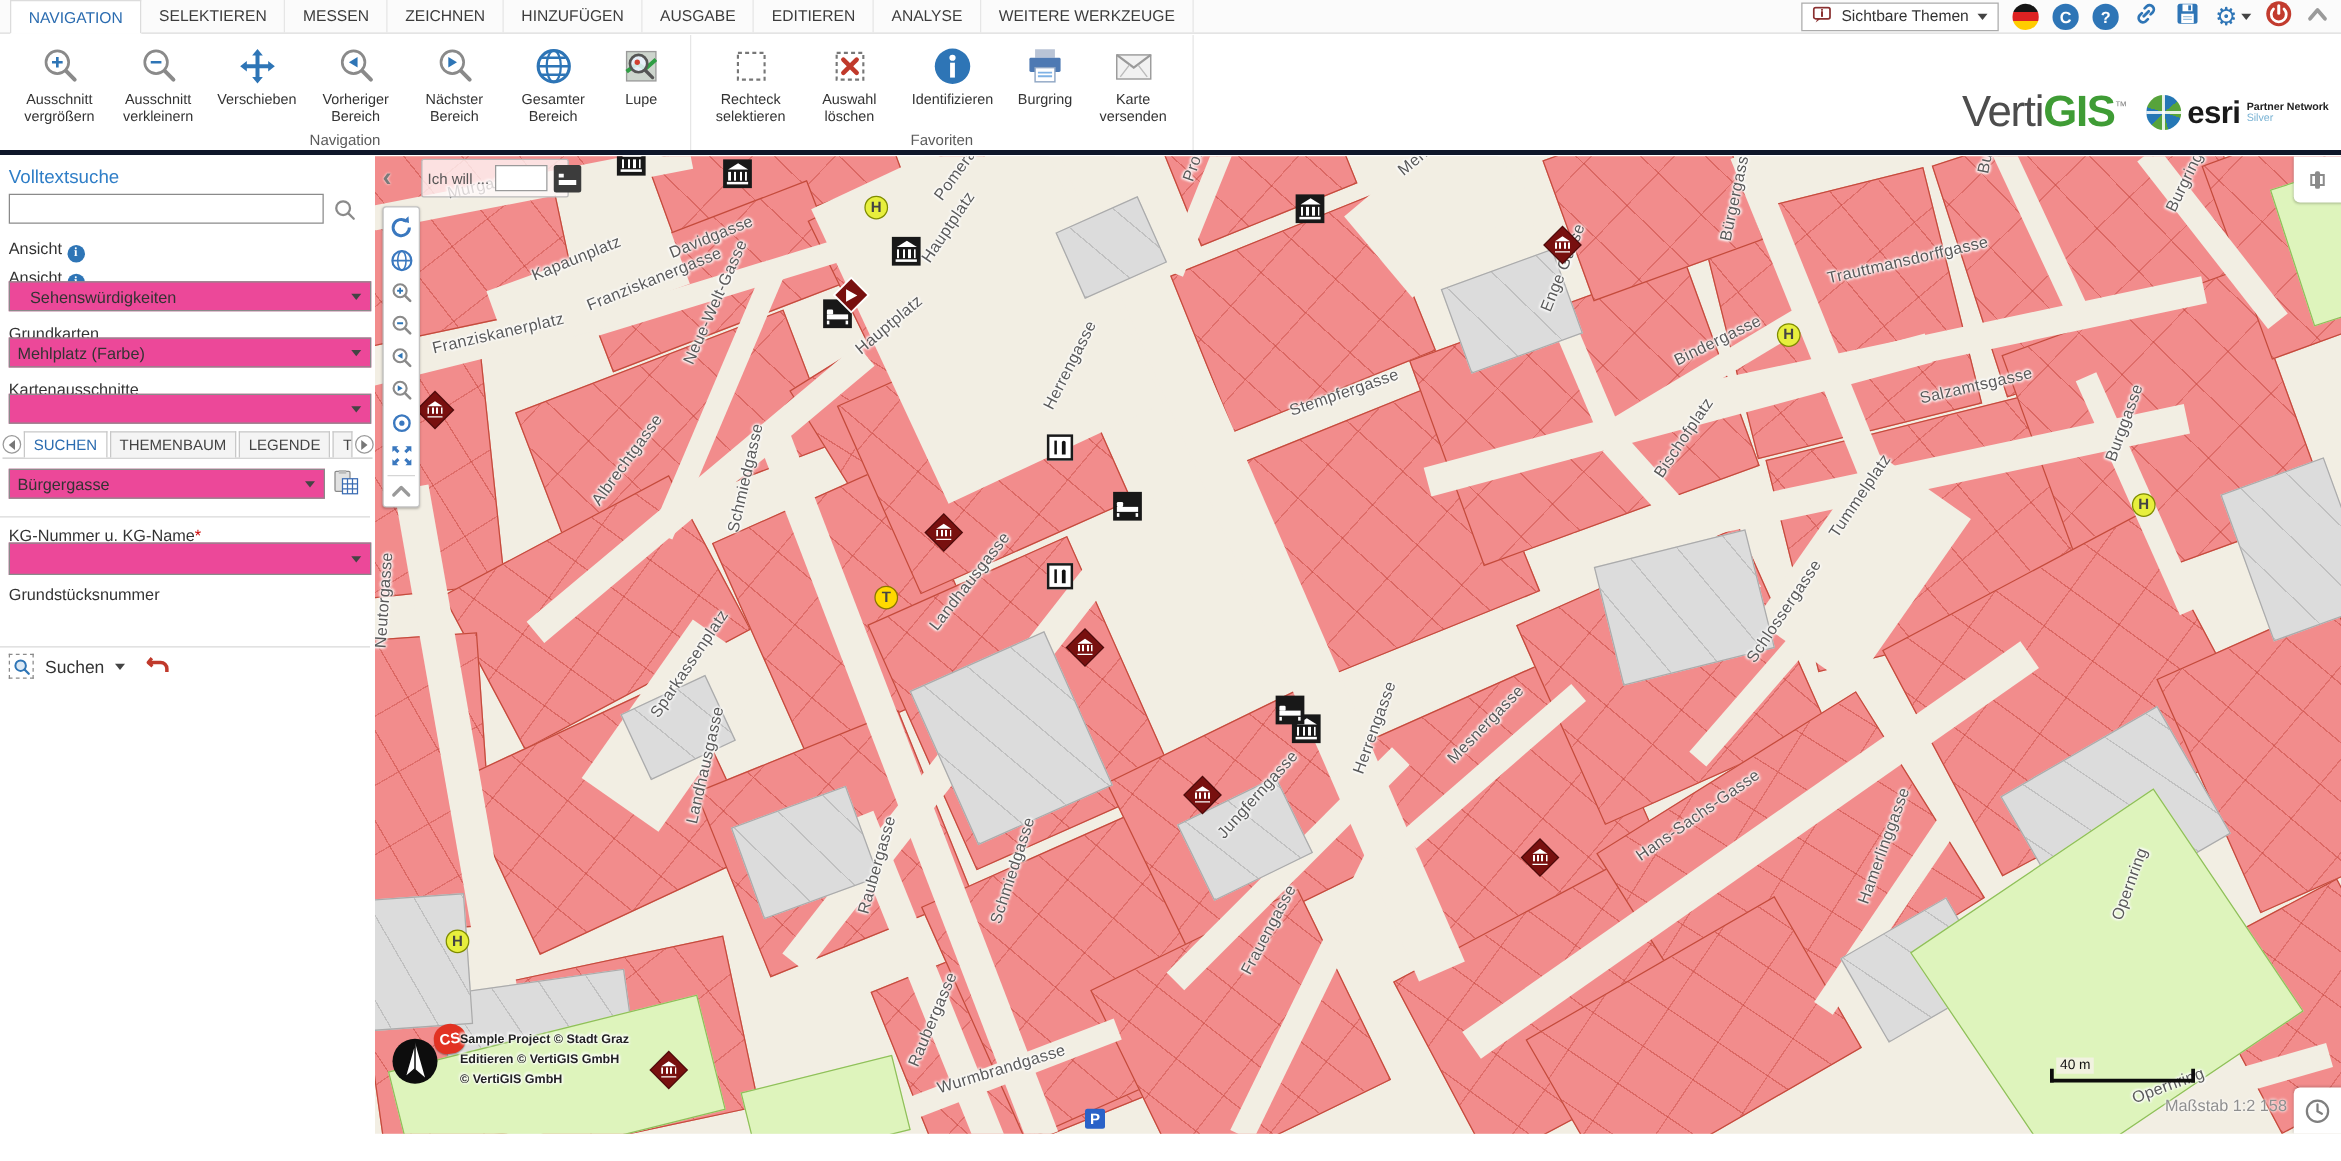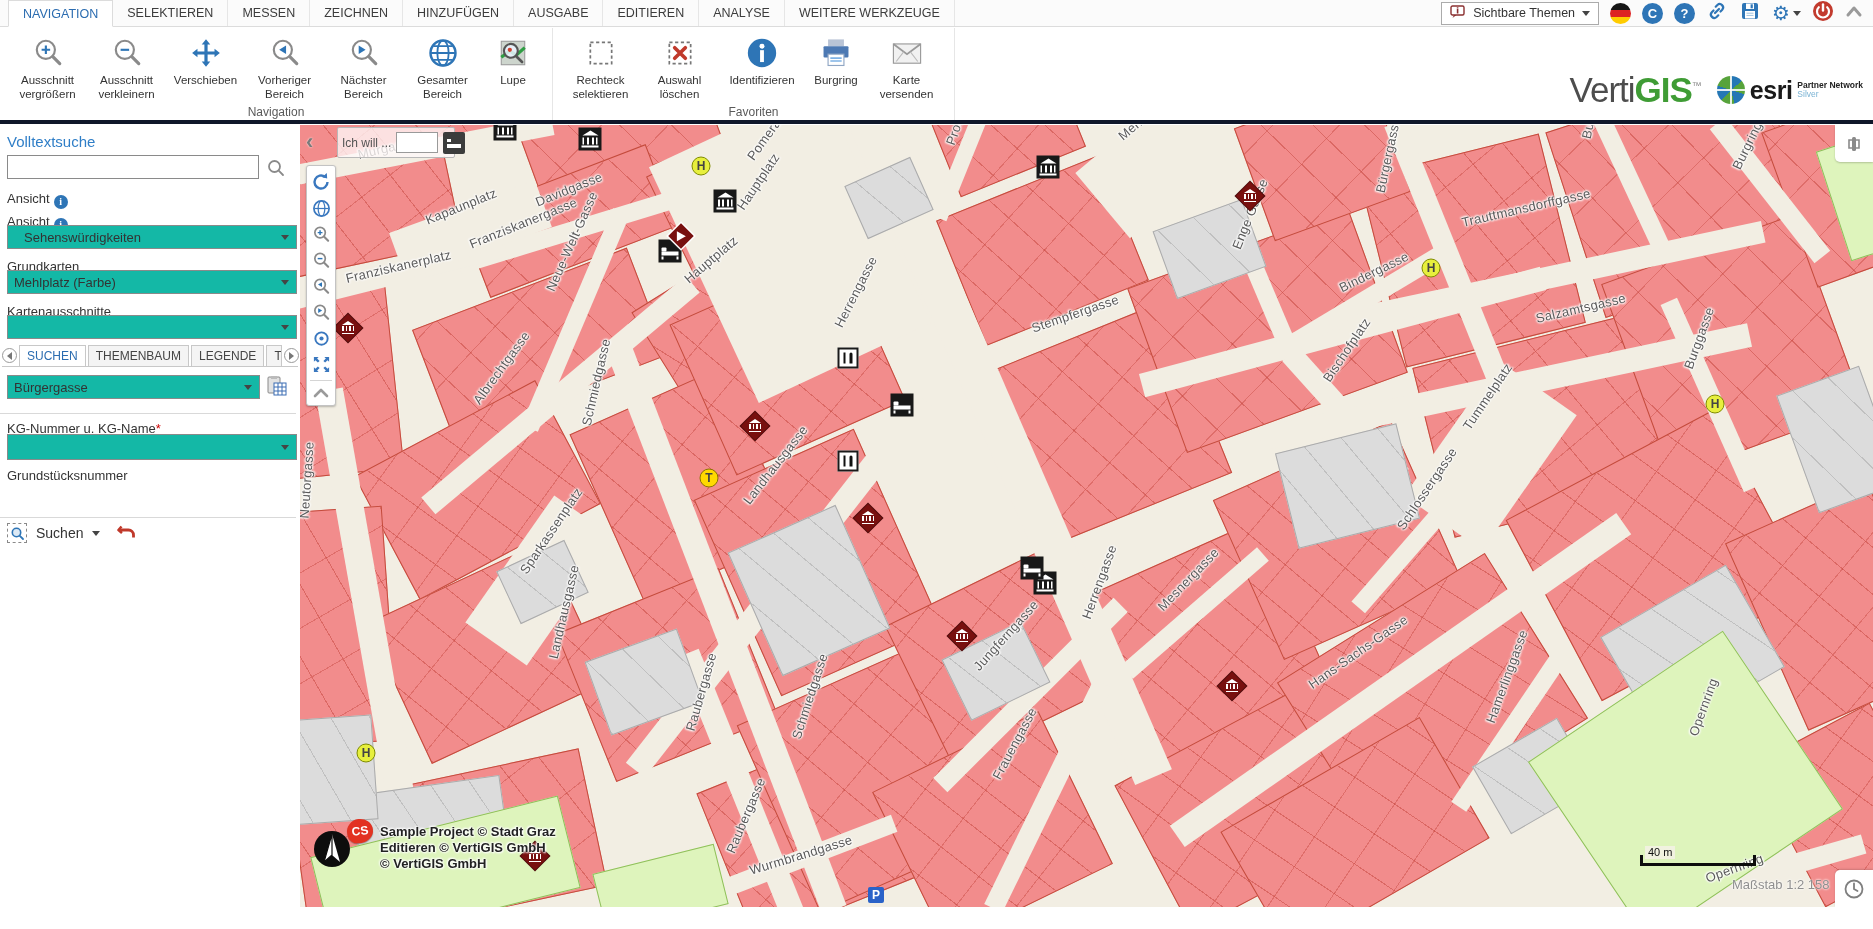--- a/index.html
+++ b/index.html
@@ -42,21 +42,21 @@
   .esri-sub .l1{font-size:8.5px;font-weight:bold;color:#222}
   .esri-sub .l2{font-size:8.5px;color:#7ab3d4}
 
   
   .sidebar{position:absolute;left:0;top:125px;width:300px;bottom:0;background:#fff;font-size:13px}
   .sb-abs{position:absolute}
   .sb-h1{left:7px;top:8px;font-size:15px;color:#2f7ec7}
   .sb-input{left:7px;width:252px;height:24px;border:1px solid #8a8a8a;background:#fff;font-size:13px;padding:0 5px;font-family:"Liberation Sans",sans-serif}
   .lbl{color:#333}
   .info{display:inline-flex;width:14px;height:14px;border-radius:50%;background:#2e75b6;color:#fff;font-size:10px;font-weight:bold;align-items:center;justify-content:center;vertical-align:-2px;margin-left:4px;font-family:"Liberation Serif",serif}
-  .sel{position:absolute;left:7px;width:290px;height:24px;border:1px solid #8a8a8a;background:#14b8a6;display:flex;align-items:center;padding:0 20px 0 6px;cursor:pointer}
+  .sel{position:absolute;left:7px;width:290px;height:24px;border:1px solid #8a8a8a;background:#ec4899;display:flex;align-items:center;padding:0 20px 0 6px;cursor:pointer}
   .sel .caret{position:absolute;right:7px;top:9px}
   .sel.indent{padding-left:16px}
   .tabsrow{position:absolute;left:2px;top:220px;right:2px;height:22px;display:flex;align-items:center;gap:2px;border-bottom:1px solid #c8c8c8}
   .cbtn{width:15px;height:15px;border:1px solid #9a9a9a;border-radius:50%;display:flex;align-items:center;justify-content:center;cursor:pointer;flex:none}
   .tri-l{width:0;height:0;border-top:4px solid transparent;border-bottom:4px solid transparent;border-right:5px solid #777}
   .tri-r{width:0;height:0;border-top:4px solid transparent;border-bottom:4px solid transparent;border-left:5px solid #777}
   .tri-d{width:0;height:0;border-left:4px solid transparent;border-right:4px solid transparent;border-top:5px solid #777}
   .stab{padding:3px 7px;font-size:12px;color:#444;border:1px solid #c8c8c8;border-bottom:none;background:#f4f4f4;white-space:nowrap;cursor:pointer}
   .stab.active{background:#fff;color:#2b6cb0}
   .stab.cut{width:32px;overflow:hidden;text-overflow:clip}
@@ -111,21 +111,21 @@
   .iw-btn{width:22px;height:22px;background:#3c3c3c;border-radius:2px;position:relative;cursor:pointer;flex:none}
   .iw-btn span{position:absolute;left:4px;right:4px;bottom:6px;height:4px;background:#fff}
   .iw-btn i{position:absolute;left:4px;top:7px;width:4px;height:3px;background:#fff}
   .mtoolbar{position:absolute;left:6px;top:40px;width:30px;background:#fff;border:1px solid #c3c3c3;border-radius:3px;box-shadow:0 1px 2px rgba(0,0,0,.25);display:flex;flex-direction:column;align-items:center;padding:3px 0}
   .mtb{width:28px;height:26px;display:flex;align-items:center;justify-content:center;cursor:pointer}
   .mtb-div{width:22px;height:1px;background:#d5d5d5;margin:3px 0}
   .ovbtn{position:absolute;right:0;top:0;width:38px;height:37px;background:#fff;border-bottom-left-radius:5px;box-shadow:0 1px 2px rgba(0,0,0,.2);display:flex;align-items:center;justify-content:center;cursor:pointer}
   .clockbtn{position:absolute;right:0;bottom:0;width:38px;height:37px;background:#fff;border-top-left-radius:5px;box-shadow:0 -1px 2px rgba(0,0,0,.15);display:flex;align-items:center;justify-content:center;cursor:pointer}
   .compass{position:absolute;left:13px;top:705px}
   .csbadge{position:absolute;left:47px;top:694px;width:26px;height:24px;background:#e23222;border-radius:50% 50% 50% 40%;color:#fff;font-weight:bold;font-size:12px;text-align:center;line-height:24px;transform:rotate(-8deg);box-shadow:0 1px 1px rgba(0,0,0,.3)}
-  .attrib{position:absolute;left:80px;top:699px;font-size:13px;font-weight:bold;color:#222;line-height:16px;
+  .attrib{position:absolute;left:68px;top:699px;font-size:10px;font-weight:bold;color:#222;line-height:16px;
     text-shadow:0 0 2px #fff,0 0 3px #fff,1px 1px 2px #fff,-1px -1px 2px #fff}
   .sbar{position:absolute;left:1340px;top:730px;width:116px;height:11px;border:3px solid #0d0d0d;border-top:none}
   .sbar span{position:absolute;left:2px;top:-9px;font-size:11px;color:#111;background:rgba(245,241,230,.85);padding:0 3px;line-height:13px}
   .mstab{position:absolute;left:1432px;top:752px;font-size:13px;color:#8f8f8f;text-shadow:0 0 2px #fff,0 0 3px #fff}
 </style>
 </head>
 <body>
 
 <div class="app">
 

